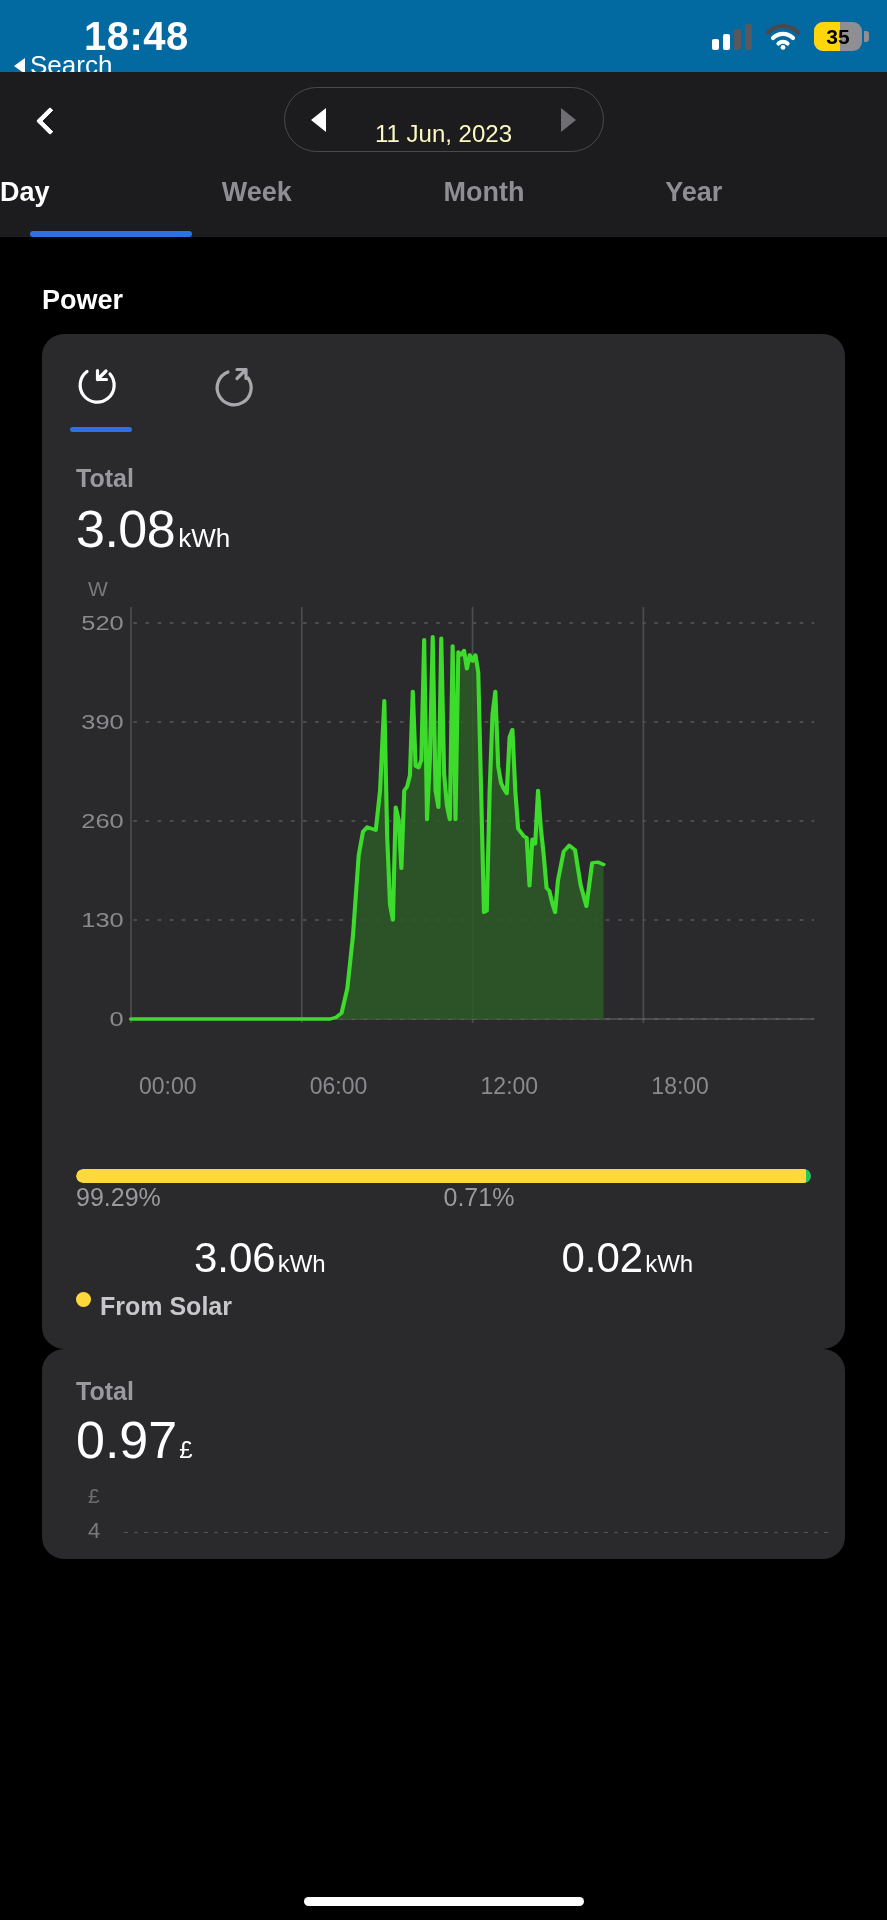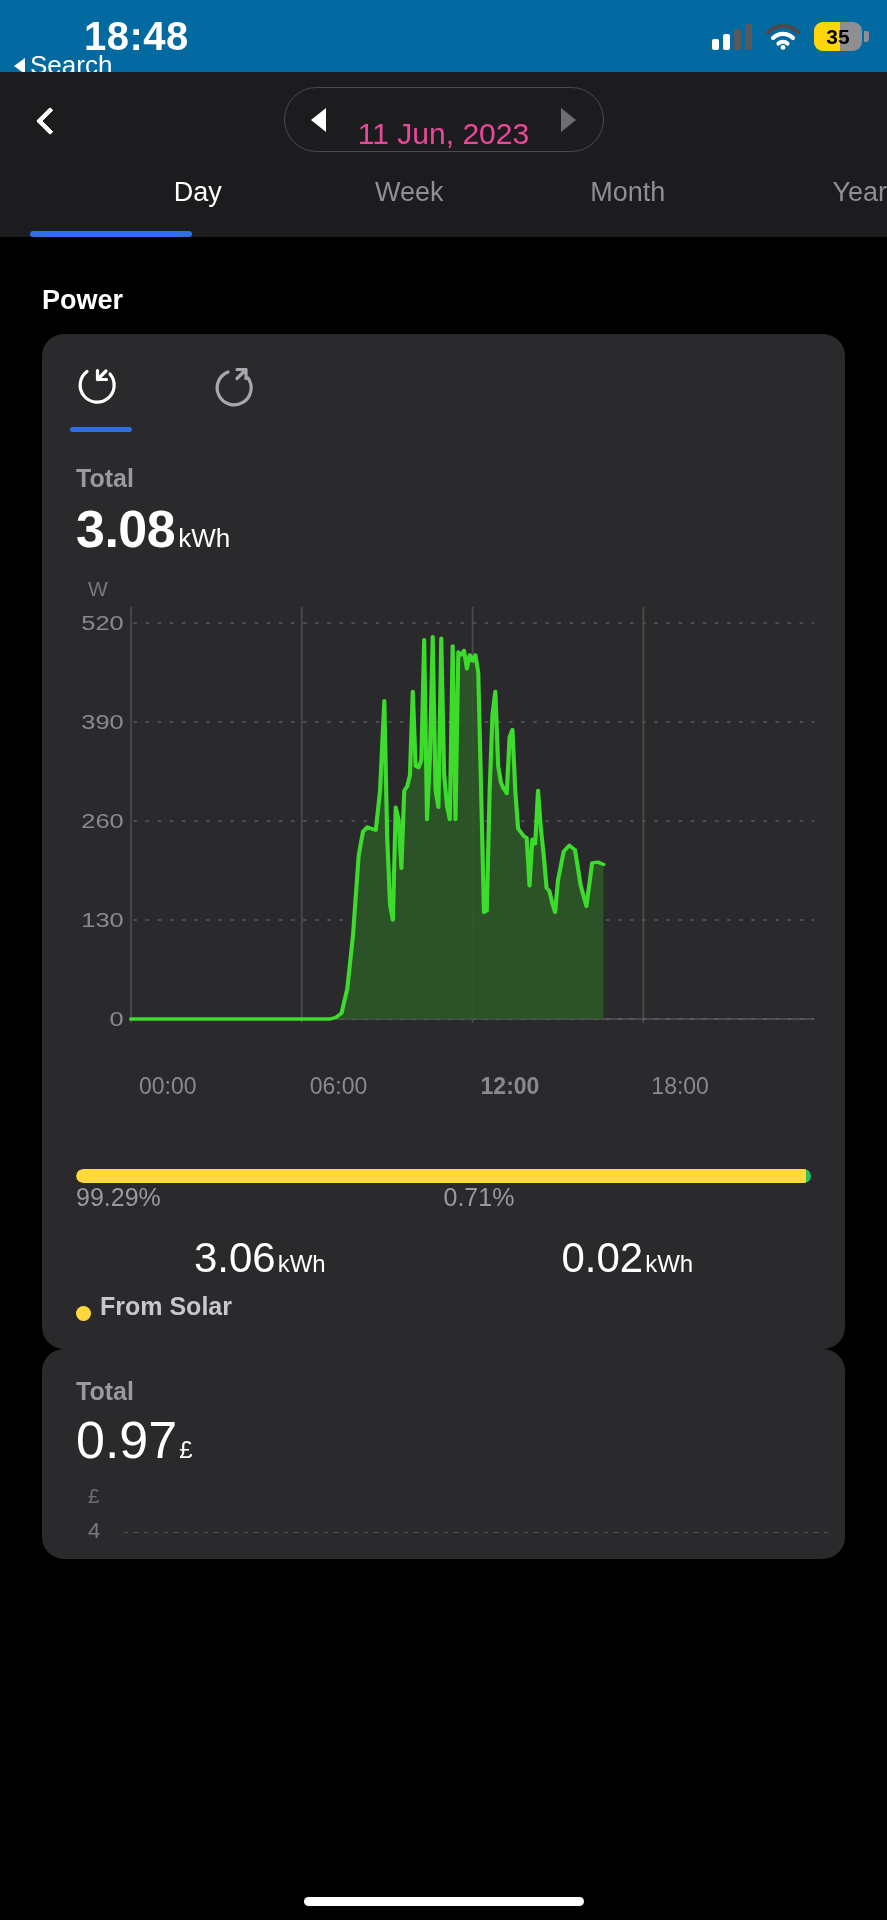--- a/index.html
+++ b/index.html
@@ -70,30 +70,30 @@
     padding:0 26px;
   }
   .datepill .arrow-l{
     width:0;height:0;border-top:12px solid transparent;border-bottom:12px solid transparent;
     border-right:15px solid #fff; cursor:pointer;
   }
   .datepill .arrow-r{
     width:0;height:0;border-top:12px solid transparent;border-bottom:12px solid transparent;
     border-left:15px solid #6e6e73; cursor:pointer;
   }
-  .datepill .dtxt{ font-size:30px; color:#ec4899; font-weight:400;margin-top:29px; }
+  .datepill .dtxt{ font-size:24px; color:#fef9c3; font-weight:400;margin-top:29px; }
 
   
   .tabs{
     position:relative; height:65px; background:#1c1c1e;
     display:flex; align-items:flex-start;
   }
   .tab{
-    flex:1; text-align:right; font-size:27px; color:#8e8e93;
-    padding-top:5px; position:relative; height:65px;
+    flex:1; text-align:left; font-size:27px; color:#8e8e93;
+    padding-top:5px; position:relative; height:65px;font-weight:bold;
   }
   .tab.active{ color:#fff; }
   .tab .ul{
     position:absolute; left:50%; transform:translateX(-50%);
     bottom:0; width:162px; height:6px; background:#2f6fe4; border-radius:3px;
   }
 
   
   .body{ background:#000; padding:0 0 0 0; }
   .section-title{
@@ -115,21 +115,21 @@
   }
 
   .total-label{
     color:#9a9a9e; font-size:25px; font-weight:700;
     margin-top:54px; padding-left:8px;
   }
   .total-value{
     padding-left:8px; margin-top:6px;
     display:flex; align-items:baseline;
   }
-  .total-value .big{ color:#fff; font-size:52px; font-weight:700; letter-spacing:-.5px; }
+  .total-value .big{ color:#fff; font-size:52px; font-weight:400; letter-spacing:-.5px; }
   .total-value .unit{ color:#fff; font-size:26px; margin-left:3px; }
 
   
   .chartwrap{ position:relative; margin-top:18px; }
   .yunit{ color:#78787c; font-size:21px; padding-left:20px; }
   .chart{ position:relative; width:100%; height:470px; }
   .chart svg{ display:block; width:100%; height:100%; }
   .xlabels{
     position:relative; height:40px; margin-top:2px;
   }
@@ -145,21 +145,21 @@
   .splitbar .solar{ background:#ffd93b; height:100%; border-radius:7px 0 0 7px; }
   .splitbar .batt2{ background:#25c45f; height:100%; border-radius:0 7px 7px 0; }
 
   .pctrow{ display:flex; padding:0 8px; }
   .pctrow div{ flex:1; color:#9a9a9e; font-size:25px; }
   .valrow{ display:flex; margin-top:22px; padding:0 8px; }
   .valrow .col{ flex:1; }
   .valrow .v{ display:flex; align-items:baseline;justify-content:center; }
   .valrow .v .big{ color:#fff; font-size:42px; font-weight:400; }
   .valrow .v .unit{ color:#fff; font-size:24px; margin-left:2px; }
-  .legend{ display:flex; align-items:flex-end; gap:9px; margin-top:10px; }
+  .legend{ display:flex; align-items:flex-start; gap:9px; margin-top:10px; }
   .legend .dot{ width:15px;height:15px;border-radius:50%; }
   .legend .lbl{ color:#c8c8cc; font-size:25px; font-weight:700; }
 
   
   .card2{ padding:28px 26px 0 26px; height:210px; overflow:hidden; }
   .sv-total{ color:#9a9a9e; font-size:25px; font-weight:700; padding-left:8px; }
   .sv-val{ padding-left:8px; margin-top:4px; display:flex; align-items:baseline; }
   .sv-val .big{ color:#fff; font-size:52px; }
   .sv-val .unit{ color:#fff; font-size:24px; margin-left:2px; }
   .sv-axis{ padding-left:20px; margin-top:14px; color:#6d6d71; font-size:21px; }
@@ -284,21 +284,21 @@
               <line x1="334" y1="6" x2="334" y2="422" stroke="#4c4c50" stroke-width="1.4"></line>
               <line x1="475" y1="6" x2="475" y2="422" stroke="#4c4c50" stroke-width="1.4"></line>
               <line x1="52" y1="418" x2="616" y2="418" stroke="#6a6a6e" stroke-width="1.2"></line>
               <path d="M52.00 418.00 L52.00 418.00 L63.75 418.00 L75.50 418.00 L87.25 418.00 L99.00 418.00 L110.75 418.00 L122.50 418.00 L134.25 418.00 L146.00 418.00 L157.75 418.00 L169.50 418.00 L181.25 418.00 L193.00 418.00 L204.75 418.00 L216.50 418.00 L221.20 416.48 L225.90 411.91 L230.60 387.54 L235.30 334.23 L240.00 254.27 L243.53 230.66 L247.05 226.09 L250.57 227.62 L254.10 229.14 L257.63 189.54 L261.15 99.68 L263.50 235.23 L265.85 303.77 L268.20 319.00 L270.55 206.29 L272.90 218.48 L275.25 267.22 L277.60 189.54 L279.95 185.73 L282.30 174.31 L284.65 90.54 L287.00 165.17 L289.35 166.69 L291.70 159.08 L294.05 38.75 L296.40 218.48 L298.75 157.55 L301.10 35.71 L303.45 189.54 L305.80 206.29 L308.15 37.23 L310.50 172.78 L312.85 204.77 L315.20 218.48 L317.55 44.85 L319.90 218.48 L322.25 50.94 L324.60 53.98 L326.95 49.42 L329.30 67.69 L331.65 53.98 L334.00 60.08 L336.35 53.98 L338.70 71.50 L341.05 189.54 L343.40 311.38 L345.75 309.86 L348.10 189.54 L350.45 113.38 L352.80 90.54 L355.15 165.17 L357.50 181.92 L359.85 188.02 L362.20 192.58 L364.55 136.23 L366.90 128.62 L369.25 189.54 L371.60 227.62 L373.95 231.42 L376.30 235.23 L378.65 236.75 L381.00 284.73 L383.35 238.28 L385.70 242.85 L388.05 189.54 L390.40 227.62 L392.75 254.27 L395.10 287.02 L397.45 290.06 L399.80 302.25 L402.15 311.38 L404.50 279.40 L409.20 250.46 L413.90 244.37 L418.60 248.94 L423.30 284.73 L428.00 305.29 L432.70 261.88 L437.40 261.12 L442.10 263.41 L442.10 418.00 Z" fill="#2d5a27" opacity="0.85" stroke="none"></path>
               <path d="M52.00 418.00 L63.75 418.00 L75.50 418.00 L87.25 418.00 L99.00 418.00 L110.75 418.00 L122.50 418.00 L134.25 418.00 L146.00 418.00 L157.75 418.00 L169.50 418.00 L181.25 418.00 L193.00 418.00 L204.75 418.00 L216.50 418.00 L221.20 416.48 L225.90 411.91 L230.60 387.54 L235.30 334.23 L240.00 254.27 L243.53 230.66 L247.05 226.09 L250.57 227.62 L254.10 229.14 L257.63 189.54 L261.15 99.68 L263.50 235.23 L265.85 303.77 L268.20 319.00 L270.55 206.29 L272.90 218.48 L275.25 267.22 L277.60 189.54 L279.95 185.73 L282.30 174.31 L284.65 90.54 L287.00 165.17 L289.35 166.69 L291.70 159.08 L294.05 38.75 L296.40 218.48 L298.75 157.55 L301.10 35.71 L303.45 189.54 L305.80 206.29 L308.15 37.23 L310.50 172.78 L312.85 204.77 L315.20 218.48 L317.55 44.85 L319.90 218.48 L322.25 50.94 L324.60 53.98 L326.95 49.42 L329.30 67.69 L331.65 53.98 L334.00 60.08 L336.35 53.98 L338.70 71.50 L341.05 189.54 L343.40 311.38 L345.75 309.86 L348.10 189.54 L350.45 113.38 L352.80 90.54 L355.15 165.17 L357.50 181.92 L359.85 188.02 L362.20 192.58 L364.55 136.23 L366.90 128.62 L369.25 189.54 L371.60 227.62 L373.95 231.42 L376.30 235.23 L378.65 236.75 L381.00 284.73 L383.35 238.28 L385.70 242.85 L388.05 189.54 L390.40 227.62 L392.75 254.27 L395.10 287.02 L397.45 290.06 L399.80 302.25 L402.15 311.38 L404.50 279.40 L409.20 250.46 L413.90 244.37 L418.60 248.94 L423.30 284.73 L428.00 305.29 L432.70 261.88 L437.40 261.12 L442.10 263.41 " fill="none" stroke="#3ddb2c" stroke-width="3.4" stroke-linejoin="round" stroke-linecap="round"></path>
             </svg>
         </div>
         <div class="xlabels" id="xlabels">
             <span style="left: 8.3871%; margin-left: 8px;">00:00</span>
             <span style="left: 31.129%; margin-left: 8px;">06:00</span>
-            <span style="left: 53.871%; margin-left: 8px; font-weight: bold;">12:00</span>
+            <span style="left: 53.871%; margin-left: 8px;">12:00</span>
             <span style="left: 76.6129%; margin-left: 8px;">18:00</span>
           </div>
       </div>
 
       <div class="splitbar">
         <span class="solar" id="split-solar" style="width: 99.29%; background: rgb(255, 217, 59);"></span>
         <span class="batt2" id="split-batt" style="width: 0.71%; background: rgb(37, 196, 95);"></span>
       </div>
 
       <div class="pctrow">

